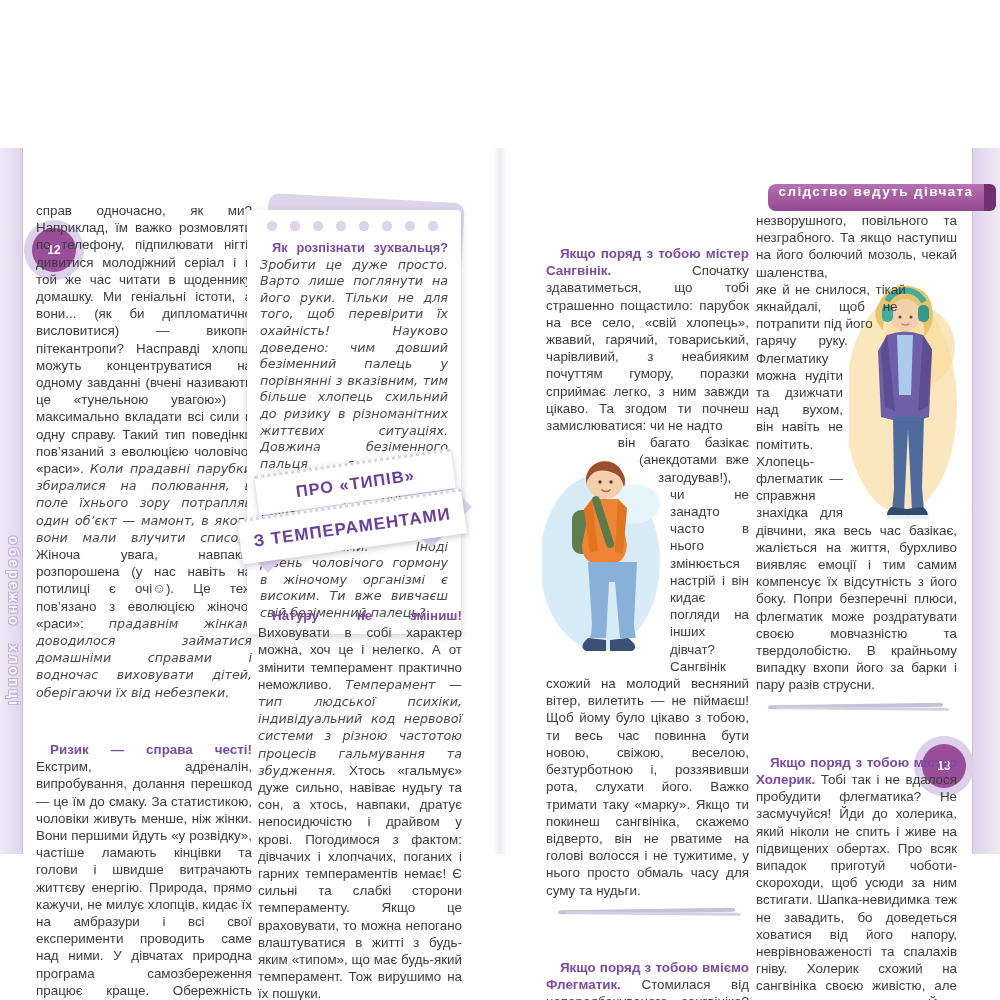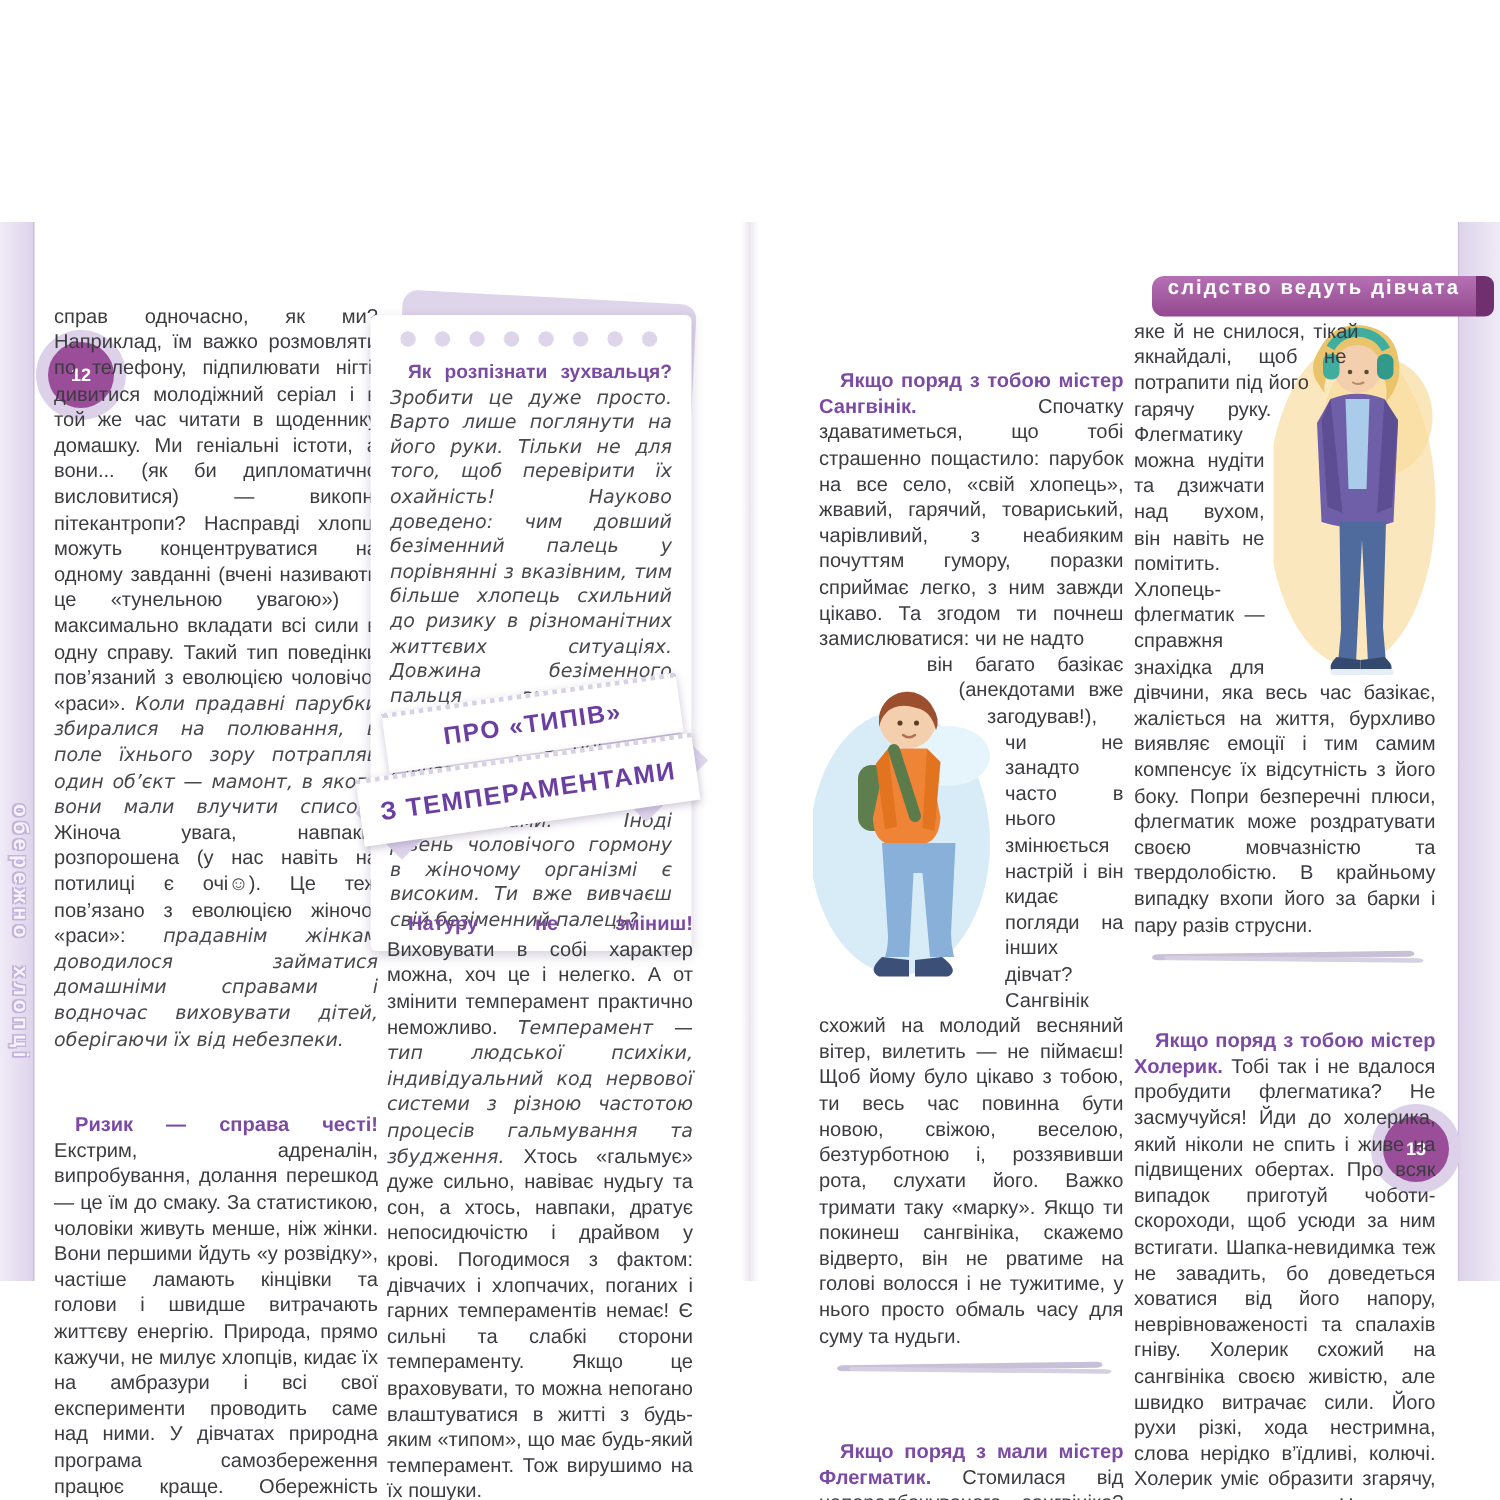--- a/index.html
+++ b/index.html
@@ -158,23 +158,24 @@
     <path d="M50,55 h26 l9,46 q-1,14 -9,17 h-28 q-8,-4 -8,-17 z" fill="#ef8436"></path>
     <path d="M50,55 l-8,10 6,44 8,-2 z" fill="#e2741f"></path>
     <path d="M76,55 l9,9 -4,46 -8,-2 z" fill="#e2741f"></path>
     <path d="M54,56 l14,44" stroke="#5c7b4b" stroke-width="8" stroke-linecap="round"></path>
     <path d="M46,118 l4,62 q0,8 -2,14 h16 l3,-56 h6 l5,56 h16 q-2,-8 -2,-16 l3,-60 z" fill="#88b0d8"></path>
     <path d="M46,194 q-10,9 -2,13 h20 v-11 z" fill="#3c4f77"></path>
     <path d="M86,194 q12,9 4,13 h-22 v-11 z" fill="#3c4f77"></path>
   </svg>
 </span><span class="seg-body">він багато базікає (анекдотами вже загодував!), чи не занадто часто в нього змінюється настрій і він кидає погляди на інших дівчат? Сангвінік схожий на молодий весняний вітер, вилетить — не піймаєш! Щоб йому було цікаво з тобою, ти весь час повинна бути новою, свіжою, веселою, безтурботною і, роззявивши рота, слухати його. Важко тримати таку «марку». Якщо ти покинеш сангвініка, скажемо відверто, він не рватиме на голові волосся і не тужитиме, у нього просто обмаль часу для суму та нудьги.</span></p>
         <div class="divider"></div>
-        <p class="para indent"><span class="seg-lead">Якщо поряд з мали містер Флегматик.</span><span class="seg-body"> Стомилася від непередбачуваного сангвініка? Саме час поспілкуватися з флегматиком і трохи подрімати на його міцному, надійному, спокійному плечі. Флегматик чимось скидається на слона, ведмедя чи бегемота — зовні</span></p>
+        <p class="para indent"><span class="seg-lead">Якщо поряд з тобою вміємо Флегматик.</span><span class="seg-body"> Стомилася від непередбачуваного сангвініка? Саме час поспілкуватися з флегматиком і трохи подрімати на його міцному, надійному, спокійному плечі. Флегматик чимось скидається на слона, ведмедя чи бегемота — зовні</span></p>
       </div>
     <div class="col" id="colR2">
+        <p class="para"><span class="seg-body">незворушного, повільного та незграбного. Та якщо наступиш на його болючий мозоль, чекай шаленства,</span></p>
         <p class="para wrap"><span class="illu right">
   <svg width="110" height="246" viewBox="0 0 110 246" xmlns="http://www.w3.org/2000/svg">
     <ellipse cx="52" cy="128" rx="56" ry="108" fill="#fbe7bd"></ellipse>
     <ellipse cx="70" cy="70" rx="36" ry="40" fill="#f9dc9e" opacity=".7"></ellipse>
     <path d="M30,26 q10,-20 30,-17 q20,3 23,21 q3,12 -3,23 l-5,7 q2,-16 -6,-22 q-15,-10 -28,-2 q-8,6 -7,18 l-6,-9 q-4,-10 2,-19 z" fill="#e9c46a"></path>
     <circle cx="56" cy="38" r="16" fill="#f3cfae"></circle>
     <path d="M38,24 a21,21 0 0 1 37,1" stroke="#3fae9e" stroke-width="6" fill="none"></path>
     <rect x="33" y="28" width="11" height="17" rx="5" fill="#3fae9e"></rect>
     <rect x="69" y="28" width="11" height="17" rx="5" fill="#33998a"></rect>
     <circle cx="51" cy="40" r="1.5" fill="#5a4a33"></circle>

